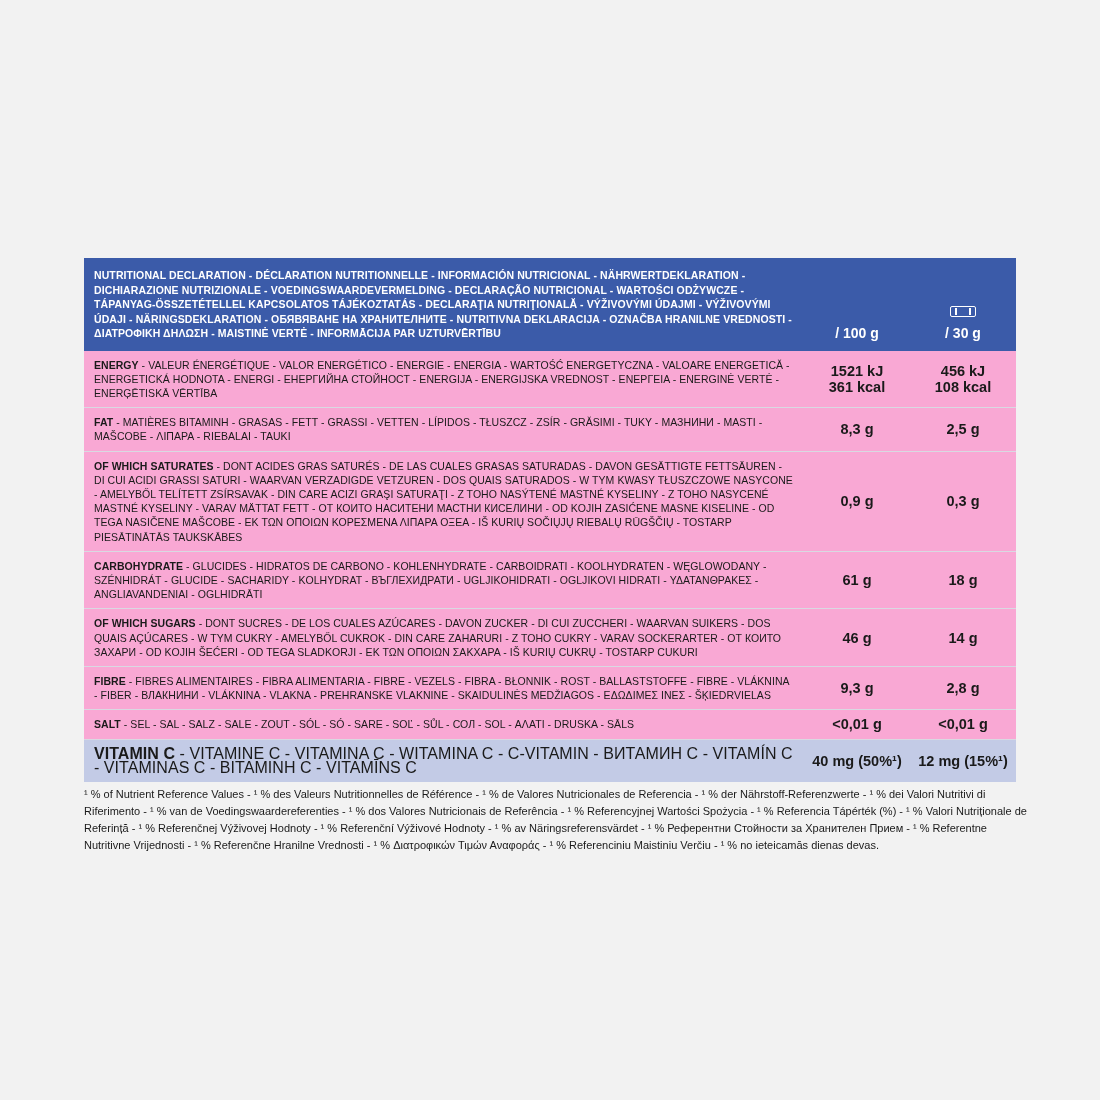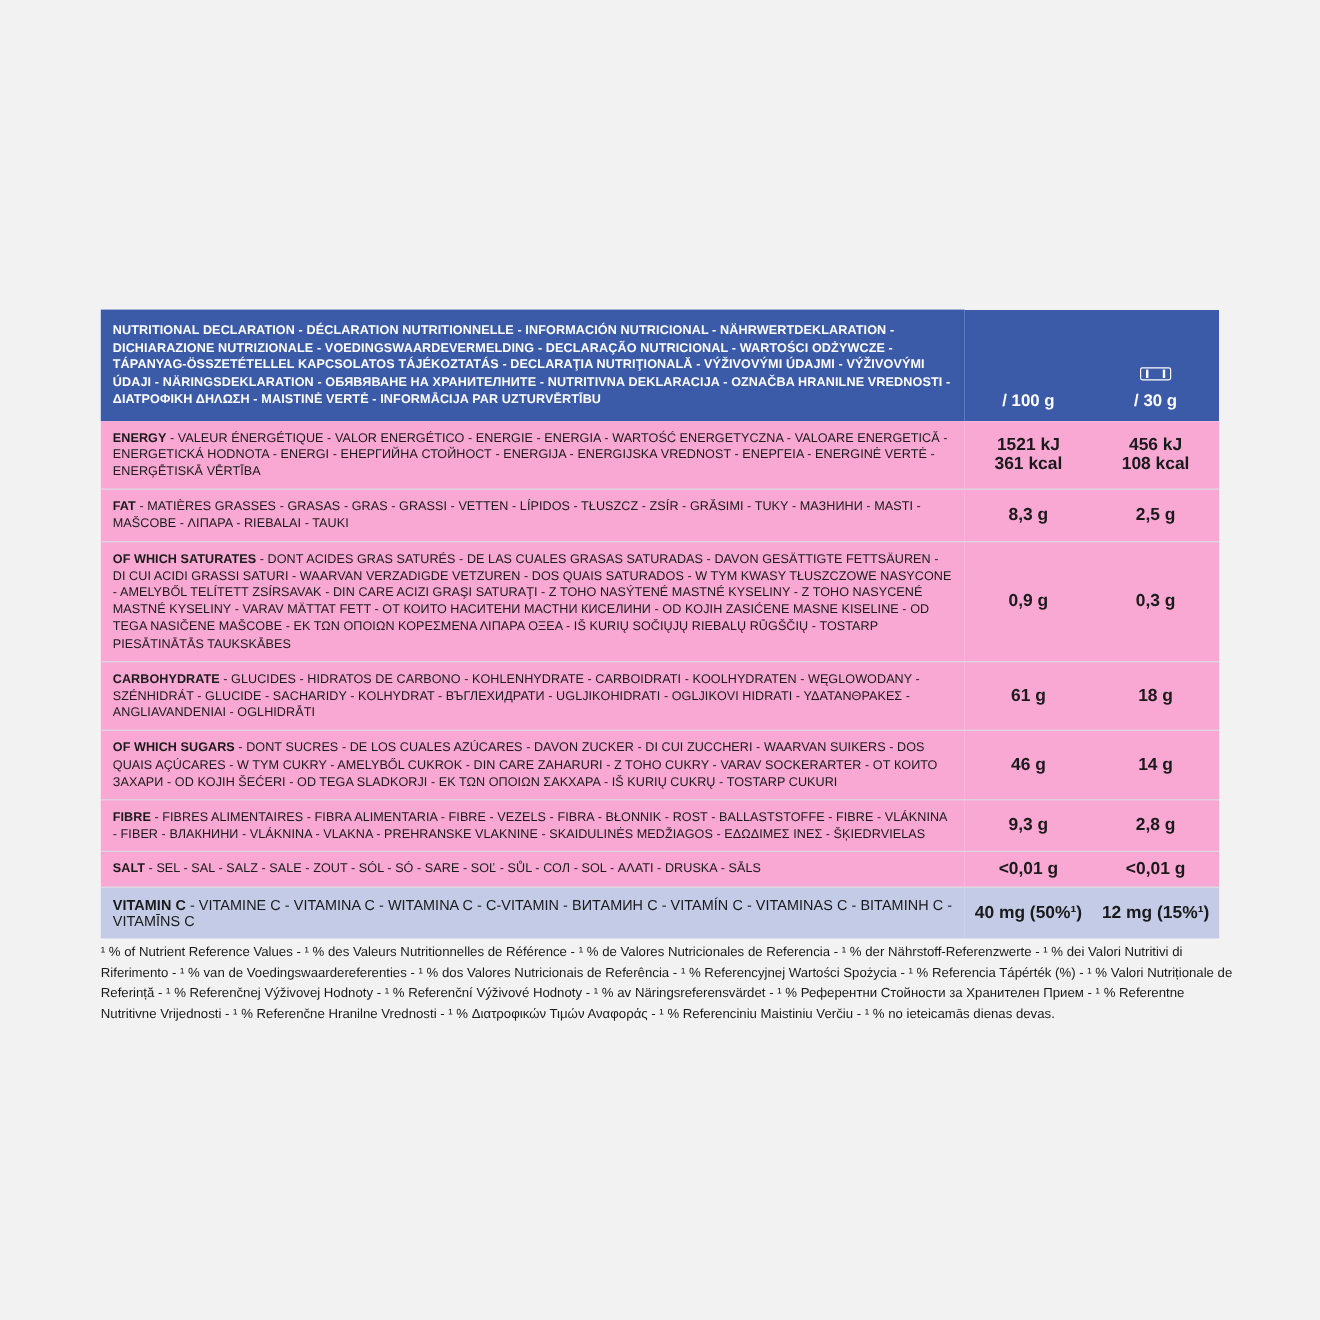--- a/index.html
+++ b/index.html
@@ -112,21 +112,21 @@
     display: block;
     font-size: 14.5px;
     font-weight: bold;
   }
 
   tr.highlight td {
     background: #c3cbe6;
     border-bottom: none;
   }
 
-  tr.highlight td.label { font-size: 12px; }
+  tr.highlight td.label { font-size: 16px; }
 
   tr:last-child td { border-bottom: none; }
 
   .footnote {
     position: absolute;
     left: 84px;
     top: 786px;
     width: 945px;
     font-size: 11px;
     line-height: 17px;
@@ -164,21 +164,21 @@
             <span class="sub">361 kcal</span>
           </td>
           <td class="val">
             <span class="sub">456 kJ</span>
             <span class="sub">108 kcal</span>
           </td>
         </tr>
 
         <tr>
           <td class="label">
-            <b>FAT</b><span> - MATIÈRES GRASSES - GRASAS - GRAS - GRASSI - VETTEN - LÍPIDOS - TŁUSZCZ - ZSÍR - GRĂSIMI - TUKY - МАЗНИНИ - MASTI - MAŠCOBE - ΛΙΠΑΡΑ - RIEBALAI - TAUKI</span>
+            <b>FAT</b><span> - MATIÈRES BITAMINH - GRASAS - FETT - GRASSI - VETTEN - LÍPIDOS - TŁUSZCZ - ZSÍR - GRĂSIMI - TUKY - МАЗНИНИ - MASTI - MAŠCOBE - ΛΙΠΑΡΑ - RIEBALAI - TAUKI</span>
           </td>
           <td class="val">8,3 g</td>
           <td class="val">2,5 g</td>
         </tr>
 
         <tr>
           <td class="label">
             <b>OF WHICH SATURATES</b><span> - DONT ACIDES GRAS SATURÉS - DE LAS CUALES GRASAS SATURADAS - DAVON GESÄTTIGTE FETTSÄUREN - DI CUI ACIDI GRASSI SATURI - WAARVAN VERZADIGDE VETZUREN - DOS QUAIS SATURADOS - W TYM KWASY TŁUSZCZOWE NASYCONE - AMELYBŐL TELÍTETT ZSÍRSAVAK - DIN CARE ACIZI GRAŞI SATURAŢI - Z TOHO NASÝTENÉ MASTNÉ KYSELINY - Z TOHO NASYCENÉ MASTNÉ KYSELINY - VARAV MÄTTAT FETT - ОТ КОИТО НАСИТЕНИ МАСТНИ КИСЕЛИНИ - OD KOJIH ZASIĆENE MASNE KISELINE - OD TEGA NASIČENE MAŠCOBE - ΕΚ ΤΩΝ ΟΠΟΙΩΝ ΚΟΡΕΣΜΕΝΑ ΛΙΠΑΡΑ ΟΞΕΑ - IŠ KURIŲ SOČIŲJŲ RIEBALŲ RŪGŠČIŲ - TOSTARP PIESĀTINĀTĀS TAUKSKĀBES</span>
           </td>
           <td class="val">0,9 g</td>

